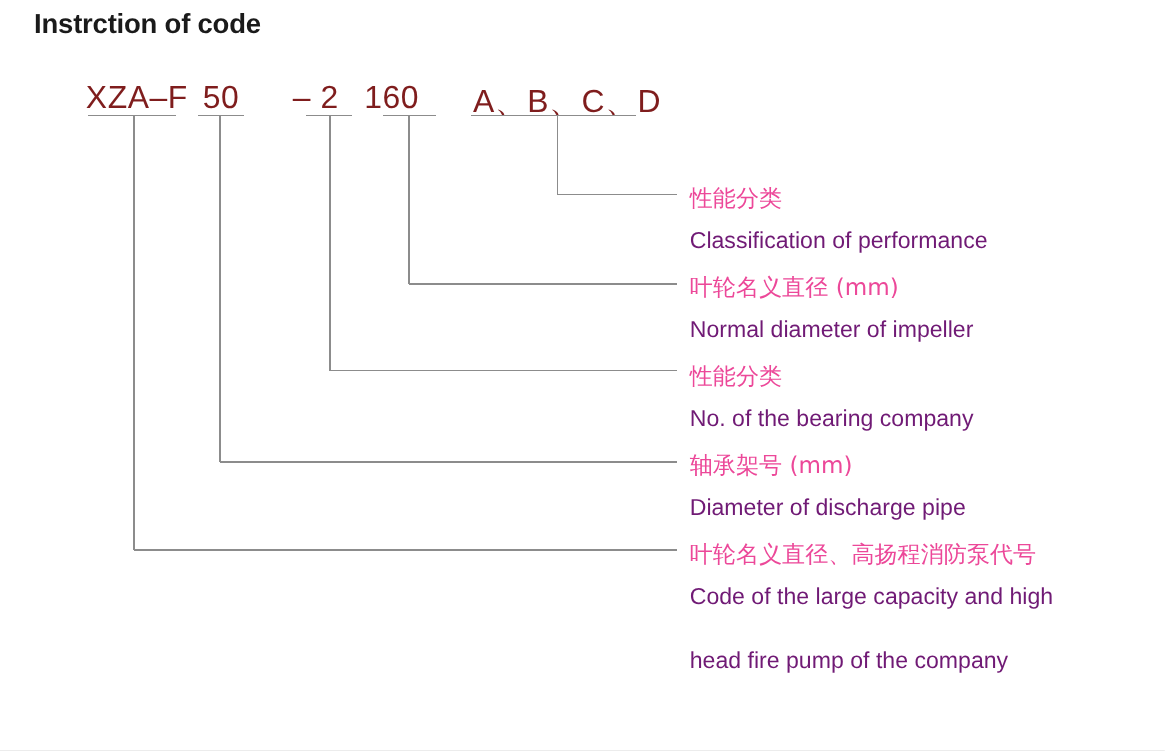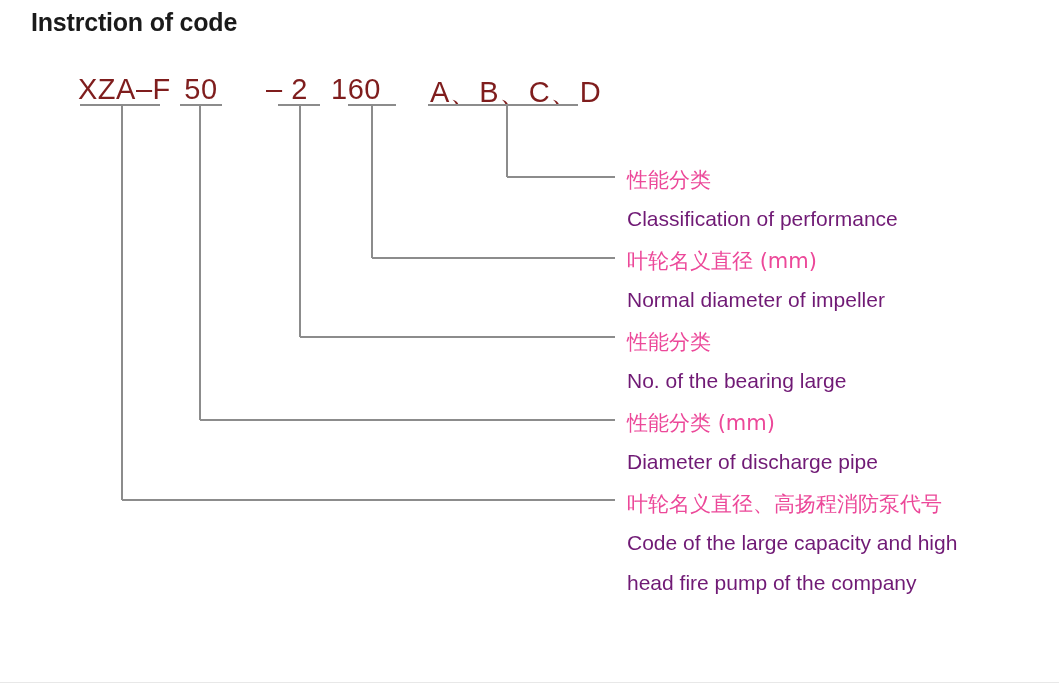--- a/index.html
+++ b/index.html
@@ -99,21 +99,21 @@
       <line x1="507" y1="105" x2="507" y2="177" stroke="#8c8c8c" stroke-width="1.4" shape-rendering="crispEdges"></line>
       <line x1="507" y1="177" x2="615" y2="177" stroke="#8c8c8c" stroke-width="1.4" shape-rendering="crispEdges"></line>
     </svg>
 
   <div id="label-stack">
       <div class="label-row cn" style="top: 166px;">性能分类</div>
       <div class="label-row en" style="top: 207px;">Classification of performance</div>
       <div class="label-row cn" style="top: 247px;">叶轮名义直径 (mm)</div>
       <div class="label-row en" style="top: 288px;">Normal diameter of impeller</div>
       <div class="label-row cn" style="top: 328px;">性能分类</div>
-      <div class="label-row en" style="top: 369px;">No.  of the bearing large</div>
-      <div class="label-row cn" style="top: 409px;">性能分类 (mm)</div>
+      <div class="label-row en" style="top: 369px;">No.  of the bearing company</div>
+      <div class="label-row cn" style="top: 409px;">轴承架号 (mm)</div>
       <div class="label-row en" style="top: 450px; text-align: center;">Diameter of discharge pipe</div>
       <div class="label-row cn" style="top: 490px;">叶轮名义直径、高扬程消防泵代号</div>
       <div class="label-row en" style="top: 531px;">Code of the large capacity and high</div>
-      <div class="label-row en" style="top: 571px;">head fire pump of the company</div>
+      <div class="label-row en" style="top: 589px;">head fire pump of the company</div>
     </div>
 
 </div>
 
 </body></html>

